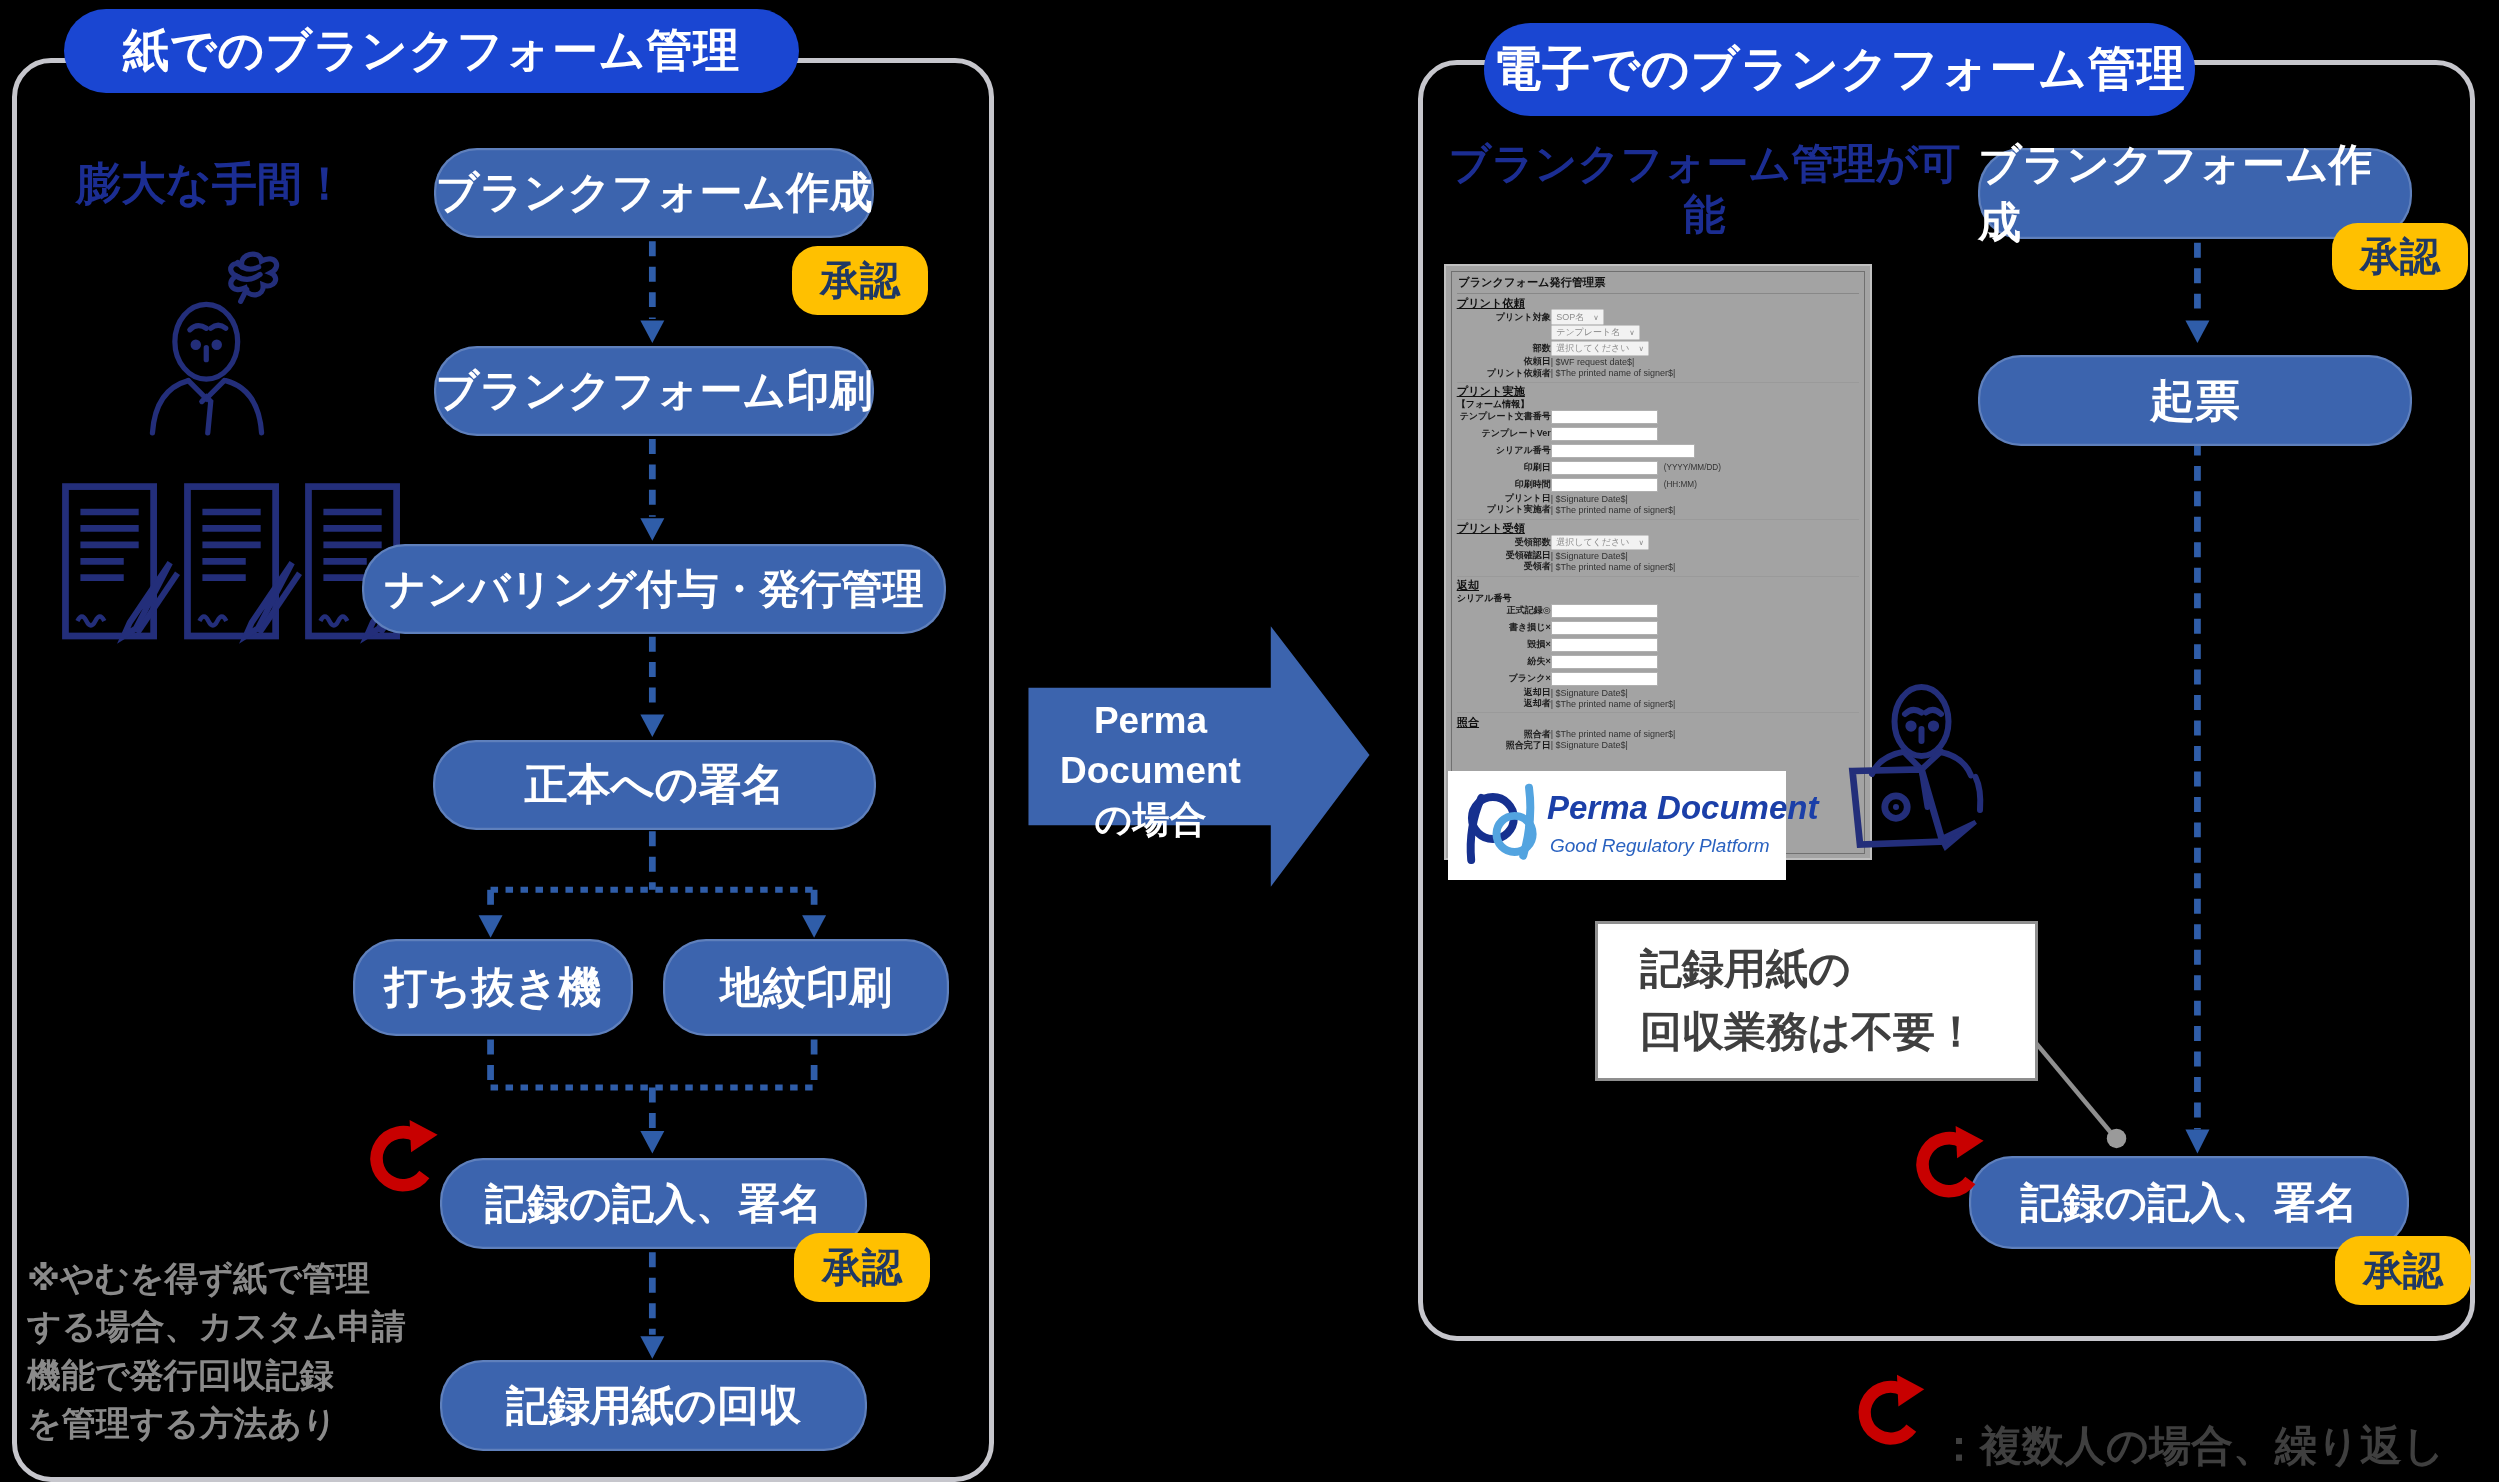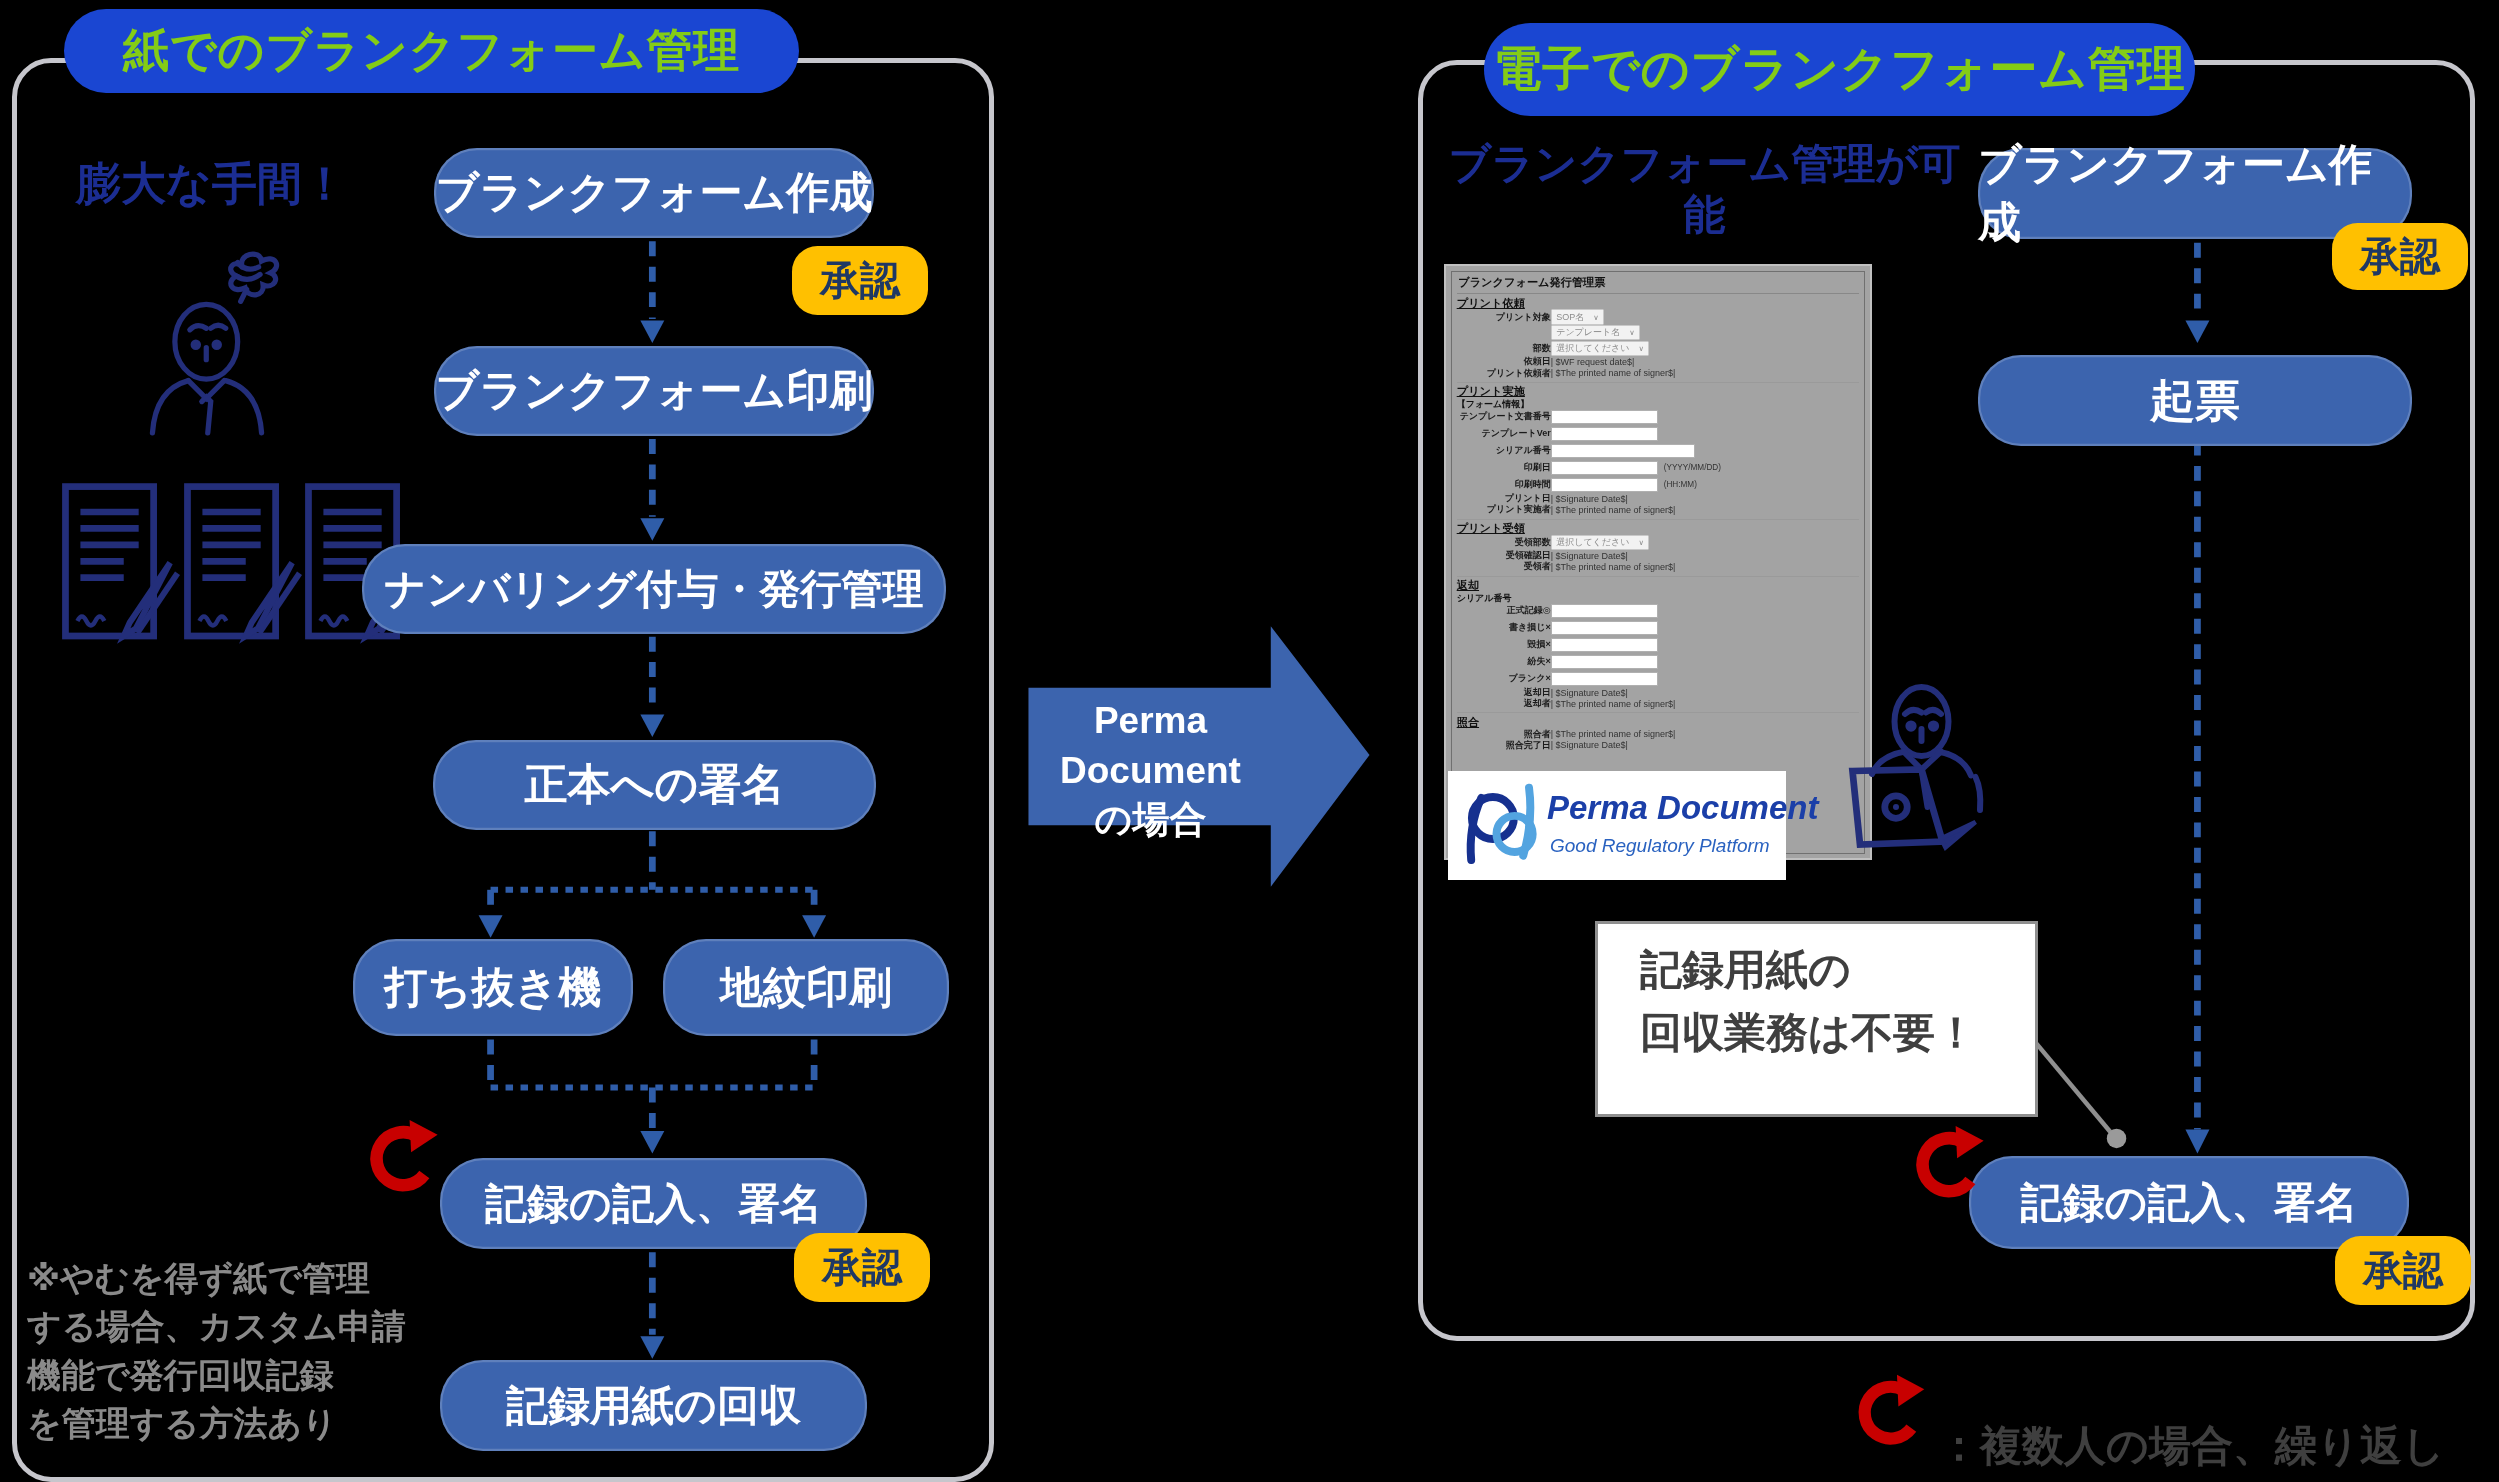--- a/index.html
+++ b/index.html
@@ -1,33 +1,33 @@
 <!DOCTYPE html>
 <html style="--pill-blue: #1a46d2; --box-blue: #3c64ae; --arrow-blue: #2f5da9; --badge-yellow: #ffc000; --badge-text: #1f3864; --red-loop: #c80000; --navy-text: #1b2d92; --icon-navy: #232e7a; --panel-border: #c6c6cc; --gray-text: #8a8a8a; --callout-text: #3f3f3f; --logo-blue: #1b3fa8;font-size:12px"><head>
 <meta charset="utf-8">
 <style>
   html,body{margin:0;padding:0;background:#000;}
   #canvas{position:relative;width:2500px;height:1483px;background:#000;overflow:hidden;
           font-family:"Liberation Sans","DejaVu Sans",sans-serif;}
   .panel{position:absolute;border:5.2px solid var(--panel-border,#c6c6cc);border-radius:39px;background:transparent;}
   .pill{position:absolute;background:var(--pill-blue,#1a46d2);border-radius:52px;display:flex;align-items:center;
-        justify-content:center;color:#84cc16;font-weight:700;z-index:6;letter-spacing:0.7px;}
+        justify-content:center;color:#ffffff;font-weight:700;z-index:6;letter-spacing:0.7px;}
   .flow-box{position:absolute;background:var(--box-blue,#3c64ae);border-radius:43px;display:flex;align-items:center;
         justify-content:center;color:#fff;font-weight:700;z-index:4;box-shadow:inset 0 0 0 2.2px rgba(255,255,255,.18);}
   .badge{position:absolute;background:var(--badge-yellow,#ffc000);border-radius:25.5px;display:flex;align-items:center;
         justify-content:center;color:var(--badge-text,#1f3864);font-weight:800;font-size:40px;z-index:5;}
   .navy-text{position:absolute;color:var(--navy-text,#1b2d92);font-weight:800;}
   .overlay-svg{position:absolute;left:0;top:0;pointer-events:none;z-index:3;}
   .abs{position:absolute;}
   
   #transition-text{position:absolute;left:1027px;top:696px;width:247px;text-align:center;color:#fff;
         font-weight:700;font-size:37px;line-height:1.34;z-index:4;}
   
-  #callout{position:absolute;left:1595px;top:921px;width:443px;height:196px;background:#fff;
-        border:3.7px solid #8f8f8f;box-sizing:border-box;z-index:4;}
+  #callout{position:absolute;left:1595px;top:921px;width:443px;height:160px;background:#fff;
+        border:3.7px solid #8f8f8f;box-sizing:border-box;z-index:4;font-family:Liberation Serif, serif;}
   #callout .txt{margin:13.5px 0 0 42px;font-size:42px;line-height:1.5;font-weight:700;color:var(--callout-text,#3f3f3f);}
   
   #footnote{position:absolute;left:27px;top:1254px;font-size:34px;line-height:1.42;font-weight:600;
         color:var(--gray-text,#8a8a8a);z-index:4;}
   
   #legend-text{position:absolute;left:1938px;top:1418px;font-size:42px;font-weight:700;color:#3f3f3f;z-index:4;}
   
   #logo-box{position:absolute;left:1448px;top:771px;width:338px;height:109px;background:#fff;z-index:4;}
   #logo-name{position:absolute;left:99px;top:18px;font-size:33px;font-style:italic;font-weight:800;
         color:var(--logo-blue,#1b3fa8);white-space:nowrap;}

